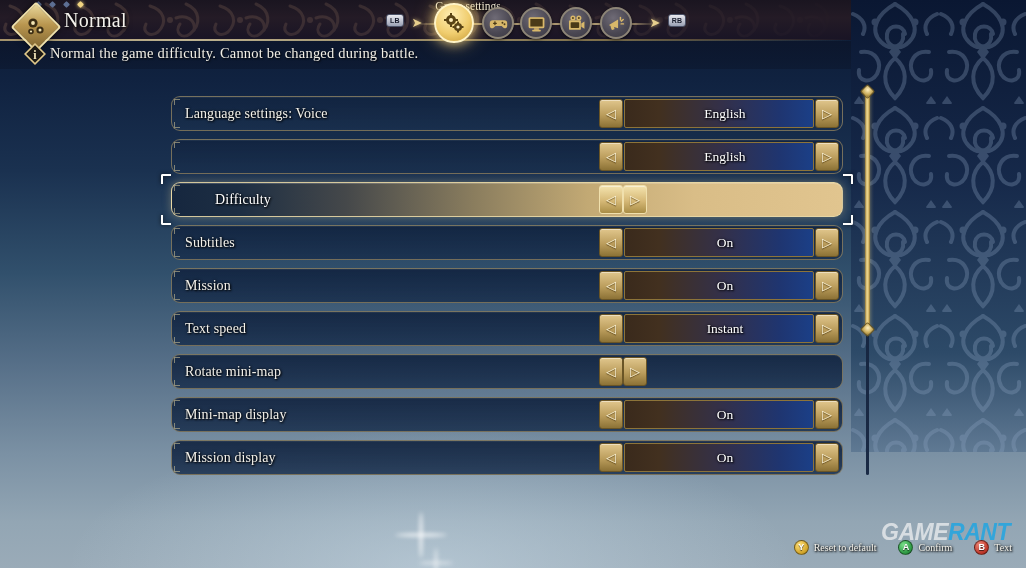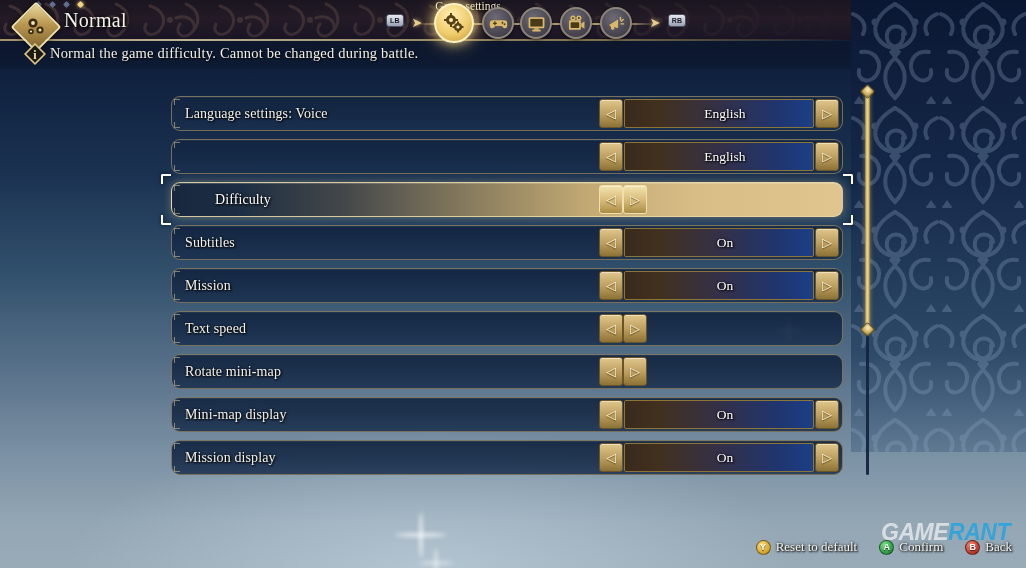--- a/index.html
+++ b/index.html
@@ -264,21 +264,21 @@
     display:flex; align-items:center; justify-content:center;
     font-family:"Liberation Sans", sans-serif;
     font-size:9px; font-weight:bold; color:#fff;
     border:1px solid rgba(0,0,0,.45);
     text-shadow:0 1px 1px rgba(0,0,0,.7);
   }
   .pad-y { background:radial-gradient(circle at 35% 30%,#ffe07a,#d4a72c 65%,#a07c16); }
   .pad-a { background:radial-gradient(circle at 35% 30%,#7ae08a,#2f9b45 65%,#1d6b30); }
   .pad-b { background:radial-gradient(circle at 35% 30%,#f08a7a,#c1392b 65%,#8d2117); }
   .prompt-label {
-    font-size:13px; color:#f4f2ea;
+    font-size:10px; color:#f4f2ea;
     text-shadow:1px 1px 2px #000, 0 0 3px rgba(0,0,0,.85);
     white-space:nowrap;
   }
 
   
   #watermark {
     position:absolute; right:16px; bottom:22px;
     font-family:"Liberation Sans", sans-serif;
     font-size:23px; font-weight:bold; font-style:italic;
     letter-spacing:-.5px; opacity:.72;
@@ -516,20 +516,21 @@
         <div class="val-box">On</div>
         <div class="arrow-btn">▷</div>
       </div>
     </div>
     <div class="row">
       <span class="corner c-tl"></span>
       <span class="corner c-bl"></span>
       <span class="row-label">Text speed</span>
       <div class="stepper">
         <div class="arrow-btn">◁</div>
+        <div class="val-box">Instant</div>
         <div class="arrow-btn">▷</div>
       </div>
     </div>
     <div class="row">
       <span class="corner c-tl"></span>
       <span class="corner c-bl"></span>
       <span class="row-label">Rotate mini-map</span>
       <div class="stepper">
         <div class="arrow-btn">◁</div>
         <div class="arrow-btn">▷</div>
@@ -571,15 +572,15 @@
     <div class="prompt">
       <span class="pad-btn pad-y">Y</span>
       <span class="prompt-label">Reset to default</span>
     </div>
     <div class="prompt">
       <span class="pad-btn pad-a">A</span>
       <span class="prompt-label">Confirm</span>
     </div>
     <div class="prompt">
       <span class="pad-btn pad-b">B</span>
-      <span class="prompt-label">Back</span>
+      <span class="prompt-label">Text</span>
     </div>
   </div>
 
 </body></html>

